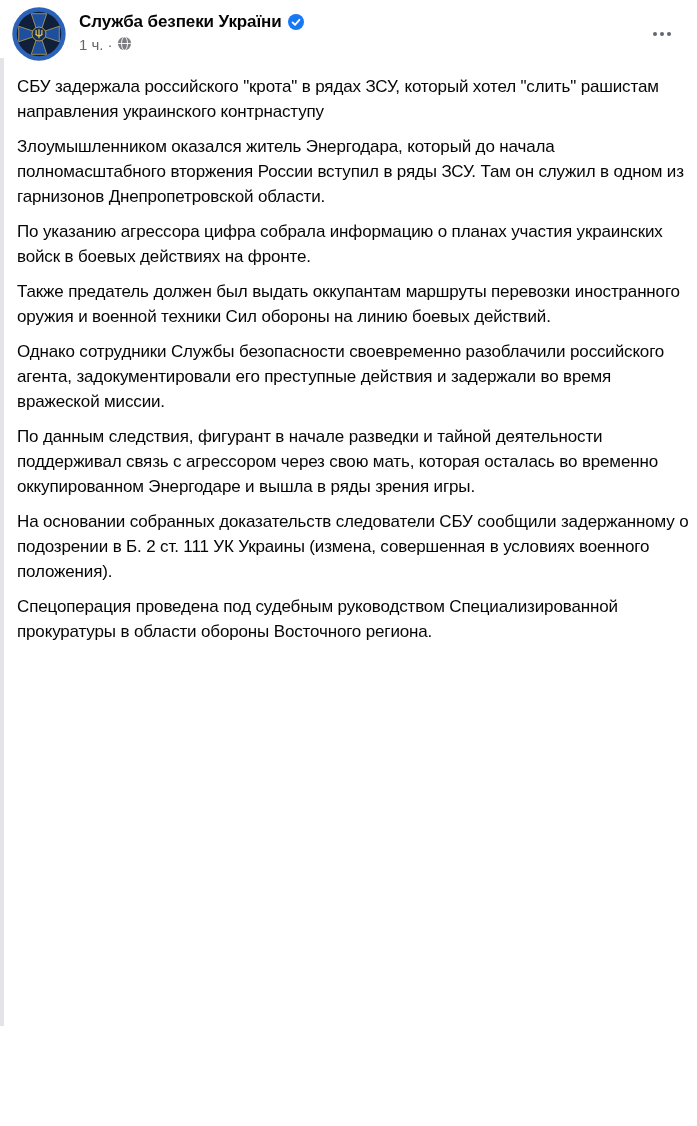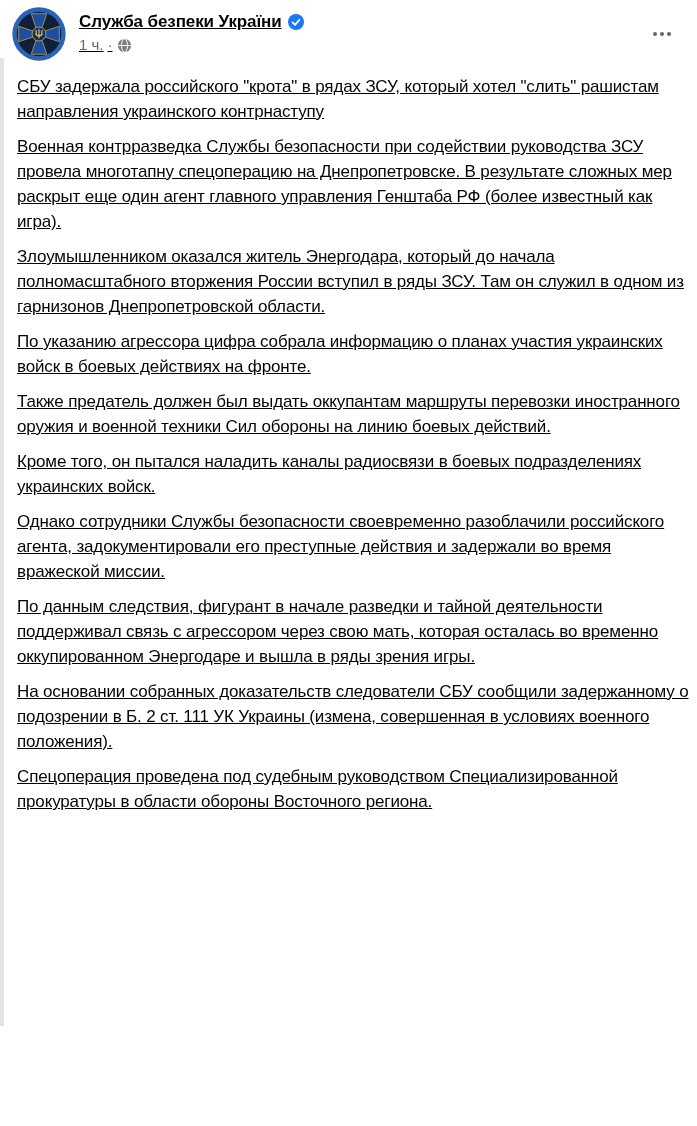--- a/index.html
+++ b/index.html
@@ -3,21 +3,20 @@
 <meta charset="utf-8">
 <style>
   * { margin:0; padding:0; box-sizing:border-box; }
   html,body { background:#ffffff; }
   .post {
     position:relative;
     width:697px; height:1026px;
     background:#ffffff;
     font-family:"Liberation Sans", sans-serif;
     overflow:hidden;
-    text-decoration:underline;
   }
   .page-edge {
     position:absolute; left:0; top:58px; bottom:0; width:4px;
     background:#e2e4e8;
   }
   
   .header {
     position:relative;
     display:flex; align-items:flex-start;
     padding:5px 16px 2px 10px;
@@ -27,21 +26,21 @@
     flex:0 0 auto; cursor:pointer; display:block;
   }
   .header-info { margin-left:11px; padding-top:7px; }
   .name-row { display:flex; align-items:center; gap:6px; }
   .page-name {
     font-size:17px; font-weight:bold; color:#050505;
     letter-spacing:-0.1px; cursor:pointer;
   }
   .verified { width:16px; height:16px; display:block; }
   .meta-row {
-    display:flex; align-items:flex-end; gap:4px;
+    display:flex; align-items:flex-start; gap:4px;
     margin-top:4px; font-size:15px; color:#65676b;
   }
   .timestamp { cursor:pointer; }
   .dot-sep { color:#65676b; }
   .globe { width:15px; height:15px; display:block; opacity:.85; }
   .options-btn {
     position:absolute; right:22px; top:24px;
     background:none; border:none; cursor:pointer;
     display:flex; gap:3px; padding:8px 4px;
   }
@@ -115,23 +114,21 @@
       <span style="display:flex;gap:3px">
         <i></i>
           <i></i>
           <i></i>
       </span>
     </button>
   </div>
 
   <div class="body-text">
       <p>СБУ задержала российского "крота" в рядах ЗСУ, который хотел "слить" рашистам направления украинского контрнаступу</p>
-      <p>Военная контрразведка Службы безопасности при содействии руководства ЗСУ провела многотапну спецоперацию на Днепропетровске. В результате сложных мер раскрыт еще один агент главного управления Генштаба РФ (более известный как игра).</p>
       <p>Злоумышленником оказался житель Энергодара, который до начала полномасштабного вторжения России вступил в ряды ЗСУ. Там он служил в одном из гарнизонов Днепропетровской области.</p>
       <p>По указанию агрессора цифра собрала информацию о планах участия украинских войск в боевых действиях на фронте.</p>
       <p>Также предатель должен был выдать оккупантам маршруты перевозки иностранного оружия и военной техники Сил обороны на линию боевых действий.</p>
-      <p>Кроме того, он пытался наладить каналы радиосвязи в боевых подразделениях украинских войск.</p>
       <p>Однако сотрудники Службы безопасности своевременно разоблачили российского агента, задокументировали его преступные действия и задержали во время вражеской миссии.</p>
       <p>По данным следствия, фигурант в начале разведки и тайной деятельности поддерживал связь с агрессором через свою мать, которая осталась во временно оккупированном Энергодаре и вышла в ряды зрения игры.</p>
       <p>На основании собранных доказательств следователи СБУ сообщили задержанному о подозрении в Б. 2 ст. 111 УК Украины (измена, совершенная в условиях военного положения).</p>
       <p>Спецоперация проведена под судебным руководством Специализированной прокуратуры в области обороны Восточного региона.</p>
     </div>
 </div>
 
 </body></html>

